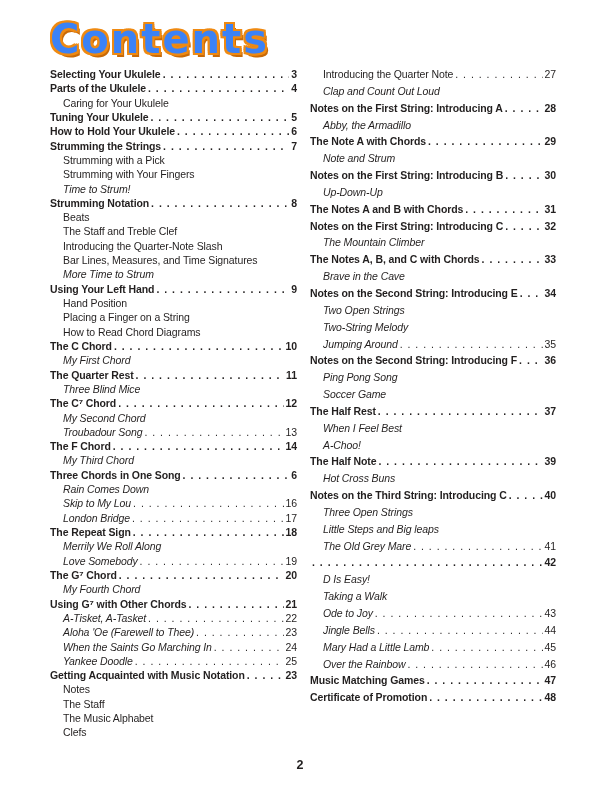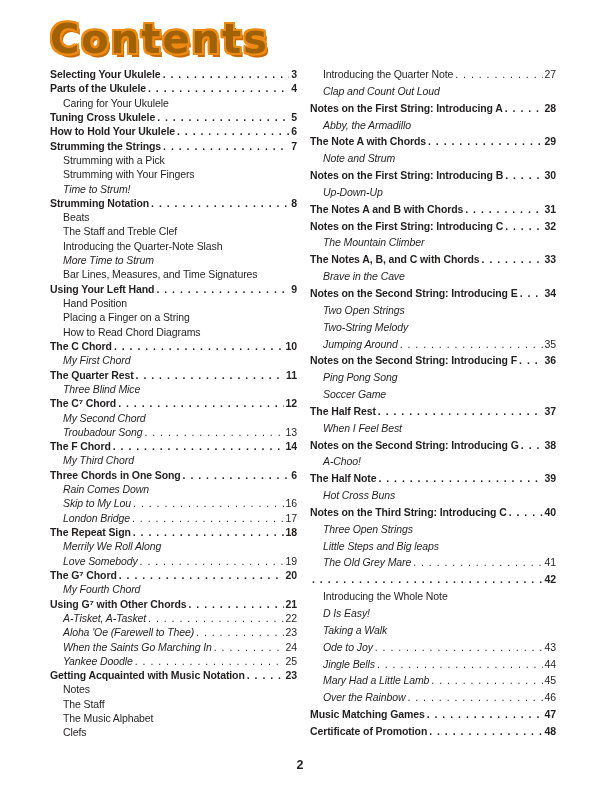--- a/index.html
+++ b/index.html
@@ -11,21 +11,21 @@
     overflow:hidden;
     position:relative;
   }
   .page { width:600px; height:800px; padding:16px 44px 0 50px; position:relative; }
 
   .title {
     font-family:"DejaVu Sans", sans-serif;
     font-weight:bold;
     font-size:40px;
     letter-spacing:2px;
-    color:#a16207;
+    color:#3b82f6;
     text-shadow:
       -2px -2px 0 #ef8a12,
        2px -2px 0 #ef8a12,
       -2px  2px 0 #ef8a12,
        2px  2px 0 #ef8a12,
       -2px  0   0 #ef8a12,
        2px  0   0 #ef8a12,
        0   -2px 0 #ef8a12,
        0    2px 0 #ef8a12,
        3px  4px 0 #c96a07;
@@ -96,21 +96,21 @@
         </div>
         <div class="toc-row section">
           <span class="label">Parts of the Ukulele</span>
           <span class="dots"></span>
           <span class="pg">4</span>
         </div>
         <div class="toc-row sub">
           <span class="label">Caring for Your Ukulele</span>
         </div>
         <div class="toc-row section">
-          <span class="label">Tuning Cross Ukulele</span>
+          <span class="label">Tuning Your Ukulele</span>
           <span class="dots"></span>
           <span class="pg">5</span>
         </div>
         <div class="toc-row section">
           <span class="label">How to Hold Your Ukulele</span>
           <span class="dots"></span>
           <span class="pg">6</span>
         </div>
         <div class="toc-row section">
           <span class="label">Strumming the Strings</span>
@@ -133,25 +133,25 @@
         </div>
         <div class="toc-row sub">
           <span class="label">Beats</span>
         </div>
         <div class="toc-row sub">
           <span class="label">The Staff and Treble Clef</span>
         </div>
         <div class="toc-row sub">
           <span class="label">Introducing the Quarter-Note Slash</span>
         </div>
+        <div class="toc-row sub">
+          <span class="label">Bar Lines, Measures, and Time Signatures</span>
+        </div>
         <div class="toc-row song">
           <span class="label">More Time to Strum</span>
-        </div>
-        <div class="toc-row sub">
-          <span class="label">Bar Lines, Measures, and Time Signatures</span>
         </div>
         <div class="toc-row section">
           <span class="label">Using Your Left Hand</span>
           <span class="dots"></span>
           <span class="pg">9</span>
         </div>
         <div class="toc-row sub">
           <span class="label">Hand Position</span>
         </div>
         <div class="toc-row sub">
@@ -361,25 +361,20 @@
           <span class="label">Soccer Game</span>
         </div>
         <div class="toc-row section">
           <span class="label">The Half Rest</span>
           <span class="dots"></span>
           <span class="pg">37</span>
         </div>
         <div class="toc-row song">
           <span class="label">When I Feel Best</span>
         </div>
-        <div class="toc-row section">
-          <span class="label">Notes on the Second String: Introducing G</span>
-          <span class="dots"></span>
-          <span class="pg">38</span>
-        </div>
         <div class="toc-row song">
           <span class="label">A-Choo!</span>
         </div>
         <div class="toc-row section">
           <span class="label">The Half Note</span>
           <span class="dots"></span>
           <span class="pg">39</span>
         </div>
         <div class="toc-row song">
           <span class="label">Hot Cross Buns</span>
@@ -396,23 +391,20 @@
           <span class="label">Little Steps and Big leaps</span>
         </div>
         <div class="toc-row song">
           <span class="label">The Old Grey Mare</span>
           <span class="dots"></span>
           <span class="pg">41</span>
         </div>
         <div class="toc-row section">
           <span class="dots"></span>
           <span class="pg">42</span>
-        </div>
-        <div class="toc-row sub">
-          <span class="label">Introducing the Whole Note</span>
         </div>
         <div class="toc-row song">
           <span class="label">D Is Easy!</span>
         </div>
         <div class="toc-row song">
           <span class="label">Taking a Walk</span>
         </div>
         <div class="toc-row song">
           <span class="label">Ode to Joy</span>
           <span class="dots"></span>

